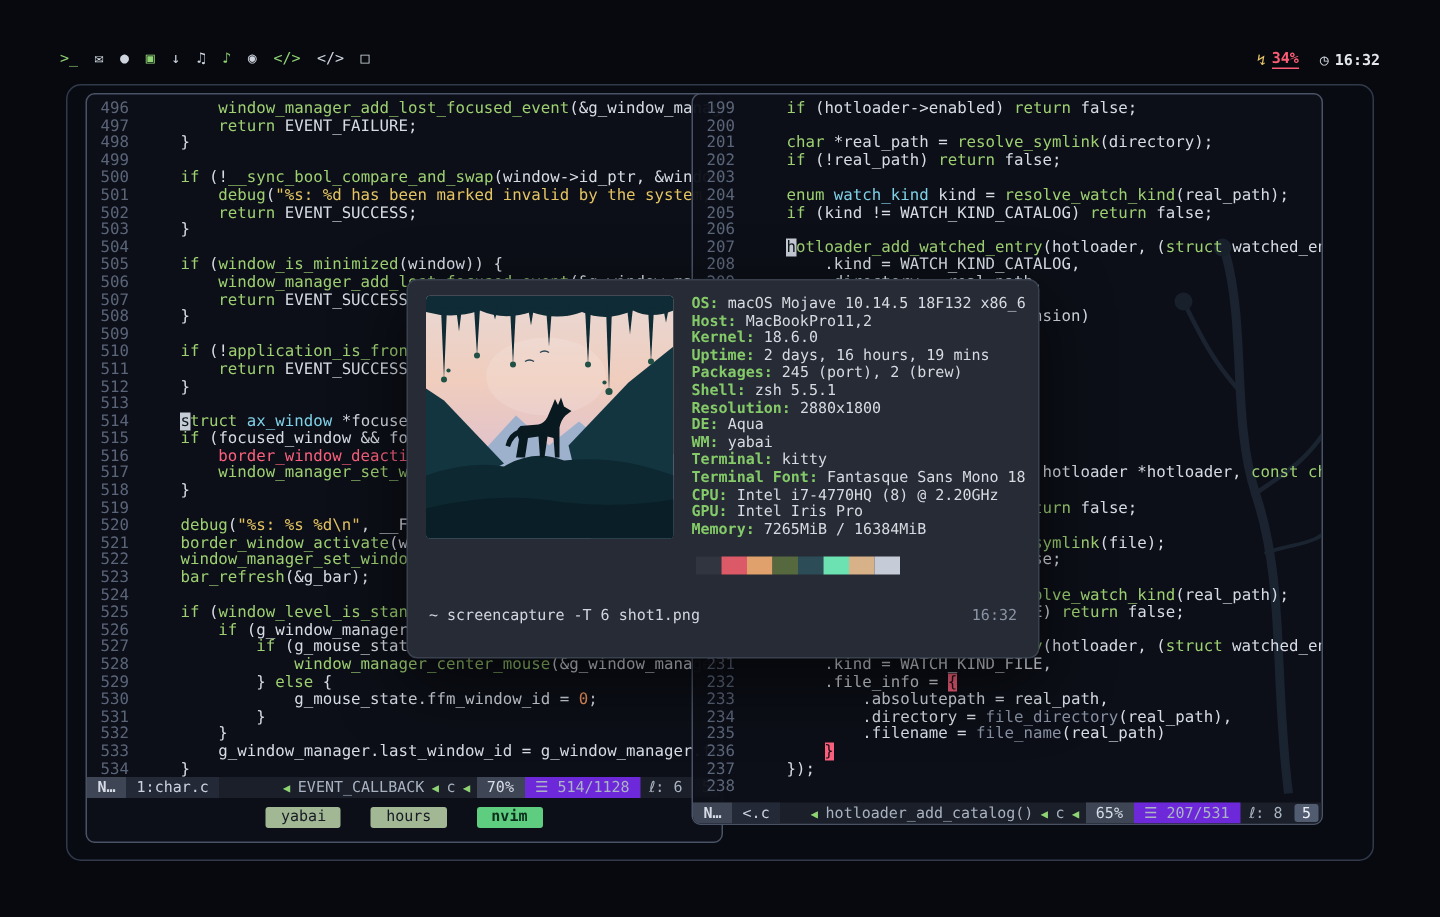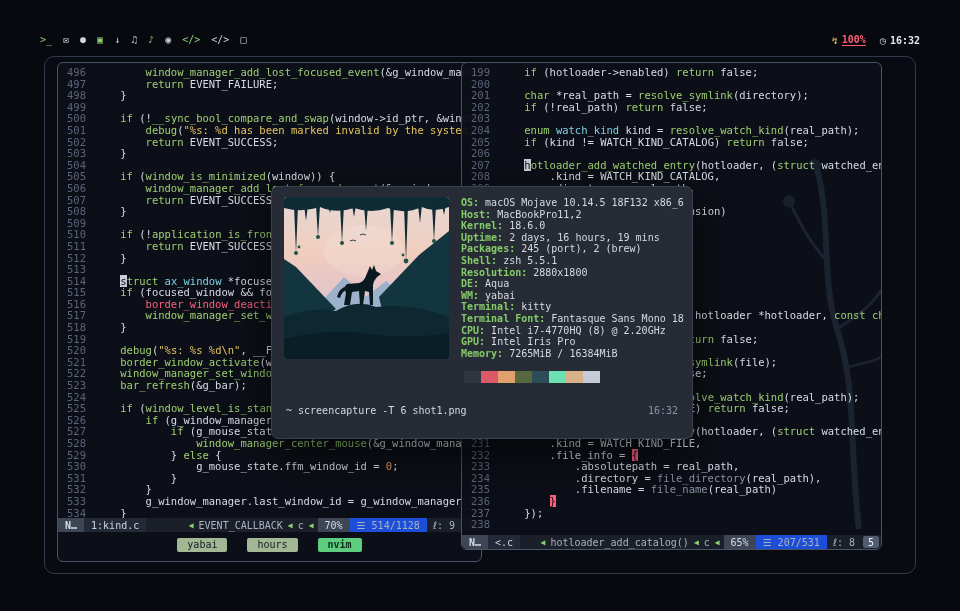--- a/index.html
+++ b/index.html
@@ -41,21 +41,21 @@
   
   .status{height:14px;display:flex;align-items:stretch;font-size:10px;
     background:#1a1f29;flex:none;position:relative;z-index:1}
   .seg{display:flex;align-items:center;padding:0 7px;white-space:nowrap}
   .seg-mode{background:#3e4656;color:#d6dce6;font-weight:bold}
   .seg-file{background:#232937;color:#ccd3df}
   .status-fill{flex:1}
   .crumbs{display:flex;align-items:center;gap:5px;color:#a9b2c0;padding:0 4px;white-space:nowrap}
   .arrow{color:#8fd473;font-size:8px}
   .seg-pct{background:#3e4656;color:#d6dce6}
-  .seg-pos{background:#1d4ed8;color:#aab3c2}
+  .seg-pos{background:#6d28d9;color:#aab3c2}
   .seg-col{display:flex;align-items:center;padding:0 6px;color:#aab3c2}
   .seg-end{background:#525c71;color:#eef1f6;margin:1px 2px;border-radius:2px;
     padding:0 5px;display:flex;align-items:center}
   
   .tmuxbar{height:26px;flex:none;display:flex;justify-content:center;align-items:center;
     gap:20px;padding-bottom:3px;position:relative;z-index:1}
   .pill{font-size:10px;padding:1px 10px;border-radius:2px;line-height:12px}
   .pill-inactive{background:#a2b794;color:#161b24}
   .pill-active{background:#5ecd7f;color:#0c2f1b;font-weight:bold}
   
@@ -86,47 +86,47 @@
       <span class="tb-icon" style="color: rgb(207, 213, 222);">♫</span>
       <span class="tb-icon" style="color: rgb(143, 212, 115);">♪</span>
       <span class="tb-icon" style="color: rgb(207, 213, 222);">◉</span>
       <span class="tb-icon" style="color: rgb(143, 212, 115);">&lt;/&gt;</span>
       <span class="tb-icon" style="color: rgb(207, 213, 222);">&lt;/&gt;</span>
       <span class="tb-icon" style="color: rgb(207, 213, 222);">□</span>
     </div>
   <div class="tb-right">
     <span class="tb-batt">
       <span class="tb-bolt">↯</span>
-      <span class="tb-pct">100%</span>
+      <span class="tb-pct">34%</span>
     </span>
     <span class="tb-batt">
       <span class="tb-clockicon">◷</span>
       <span class="tb-time">16:32</span>
     </span>
   </div>
 </div>
 
 <div class="frame"></div>
 
 <div class="pane pane-left">
   <div class="code" id="code-left"><div class="cl"><span class="ln">496</span><span class="g">        window_manager_add_lost_focused_event</span><span class="w">(&amp;g_window_manager, window-&gt;id);</span></div><div class="cl"><span class="ln">497</span><span class="g">        return </span><span class="w">EVENT_FAILURE;</span></div><div class="cl"><span class="ln">498</span><span class="w">    }</span></div><div class="cl"><span class="ln">499</span></div><div class="cl"><span class="ln">500</span><span class="g">    if </span><span class="w">(!</span><span class="g">__sync_bool_compare_and_swap</span><span class="w">(window-&gt;id_ptr, &amp;window-&gt;id, &amp;window-&gt;id)) {</span></div><div class="cl"><span class="ln">501</span><span class="g">        debug</span><span class="w">(</span><span class="y">"%s: %d has been marked invalid by the system, ignoring event\n"</span></div><div class="cl"><span class="ln">502</span><span class="g">        return </span><span class="w">EVENT_SUCCESS;</span></div><div class="cl"><span class="ln">503</span><span class="w">    }</span></div><div class="cl"><span class="ln">504</span></div><div class="cl"><span class="ln">505</span><span class="g">    if </span><span class="w">(</span><span class="g">window_is_minimized</span><span class="w">(window)) {</span></div><div class="cl"><span class="ln">506</span><span class="g">        window_manager_add_lost_focused_event</span><span class="w">(&amp;g_window_manager, window-&gt;id);</span></div><div class="cl"><span class="ln">507</span><span class="g">        return </span><span class="w">EVENT_SUCCESS;</span></div><div class="cl"><span class="ln">508</span><span class="w">    }</span></div><div class="cl"><span class="ln">509</span></div><div class="cl"><span class="ln">510</span><span class="g">    if </span><span class="w">(!</span><span class="g">application_is_frontmost</span><span class="w">(window-&gt;application)) {</span></div><div class="cl"><span class="ln">511</span><span class="g">        return </span><span class="w">EVENT_SUCCESS;</span></div><div class="cl"><span class="ln">512</span><span class="w">    }</span></div><div class="cl"><span class="ln">513</span></div><div class="cl"><span class="ln">514</span><span class="w">    </span><span class="cur">s</span><span class="g">truct </span><span class="c">ax_window </span><span class="w">*focused_window = </span><span class="g">window_manager_focused_window</span></div><div class="cl"><span class="ln">515</span><span class="g">    if </span><span class="w">(focused_window &amp;&amp; focused_window-&gt;id != window-&gt;id) {</span></div><div class="cl"><span class="ln">516</span><span class="r">        border_window_deactivate</span><span class="w">(focused_window);</span></div><div class="cl"><span class="ln">517</span><span class="g">        window_manager_set_window_opacity</span><span class="w">(&amp;g_window_manager, focused_window, g_window_manager.normal_window_opacity);</span></div><div class="cl"><span class="ln">518</span><span class="w">    }</span></div><div class="cl"><span class="ln">519</span></div><div class="cl"><span class="ln">520</span><span class="g">    debug</span><span class="w">(</span><span class="y">"%s: %s %d\n"</span><span class="w">, __FUNCTION__, window-&gt;application-&gt;name, window-&gt;id);</span></div><div class="cl"><span class="ln">521</span><span class="g">    border_window_activate</span><span class="w">(window);</span></div><div class="cl"><span class="ln">522</span><span class="g">    window_manager_set_window_opacity</span><span class="w">(&amp;g_window_manager, window, g_window_manager.active_window_opacity);</span></div><div class="cl"><span class="ln">523</span><span class="g">    bar_refresh</span><span class="w">(&amp;g_bar);</span></div><div class="cl"><span class="ln">524</span></div><div class="cl"><span class="ln">525</span><span class="g">    if </span><span class="w">(</span><span class="g">window_level_is_standard</span><span class="w">(window) &amp;&amp; </span><span class="g">window_is_standard</span></div><div class="cl"><span class="ln">526</span><span class="g">        if </span><span class="w">(g_window_manager.focus_follows_mouse != </span><span class="c">FOLLOWS_MOUSE_OFF</span></div><div class="cl"><span class="ln">527</span><span class="g">            if </span><span class="w">(g_mouse_state.ffm_window_id != window-&gt;id) {</span></div><div class="cl"><span class="ln">528</span><span class="g">                window_manager_center_mouse</span><span class="w">(&amp;g_window_manager, window);</span></div><div class="cl"><span class="ln">529</span><span class="w">            } </span><span class="g">else</span><span class="w"> {</span></div><div class="cl"><span class="ln">530</span><span class="w">                g_mouse_state.ffm_window_id = </span><span class="o">0</span><span class="w">;</span></div><div class="cl"><span class="ln">531</span><span class="w">            }</span></div><div class="cl"><span class="ln">532</span><span class="w">        }</span></div><div class="cl"><span class="ln">533</span><span class="w">        g_window_manager.last_window_id = g_window_manager.focused_window_id;</span></div><div class="cl"><span class="ln">534</span><span class="w">    }</span></div></div>
   <div class="status">
     <span class="seg seg-mode">N…</span>
-    <span class="seg seg-file">1:kind.c</span>
+    <span class="seg seg-file">1:char.c</span>
     <span class="status-fill"></span>
     <span class="crumbs" id="crumbs-left">
         <span class="arrow">◀</span>
         <span>EVENT_CALLBACK</span>
         <span class="arrow">◀</span>
         <span>c</span>
         <span class="arrow">◀</span>
       </span>
     <span class="seg seg-pct">70%</span>
     <span class="seg seg-pos">☰ 514/1128</span>
-    <span class="seg-col">ℓ: 9</span>
+    <span class="seg-col">ℓ: 6</span>
     <span class="seg-end">5</span>
   </div>
   <div class="tmuxbar" id="tmux-pills">
       <span class="pill pill-inactive">yabai</span>
       <span class="pill pill-inactive">hours</span>
       <span class="pill pill-active">nvim</span>
     </div>
 </div>
 
 <div class="pane pane-right">

